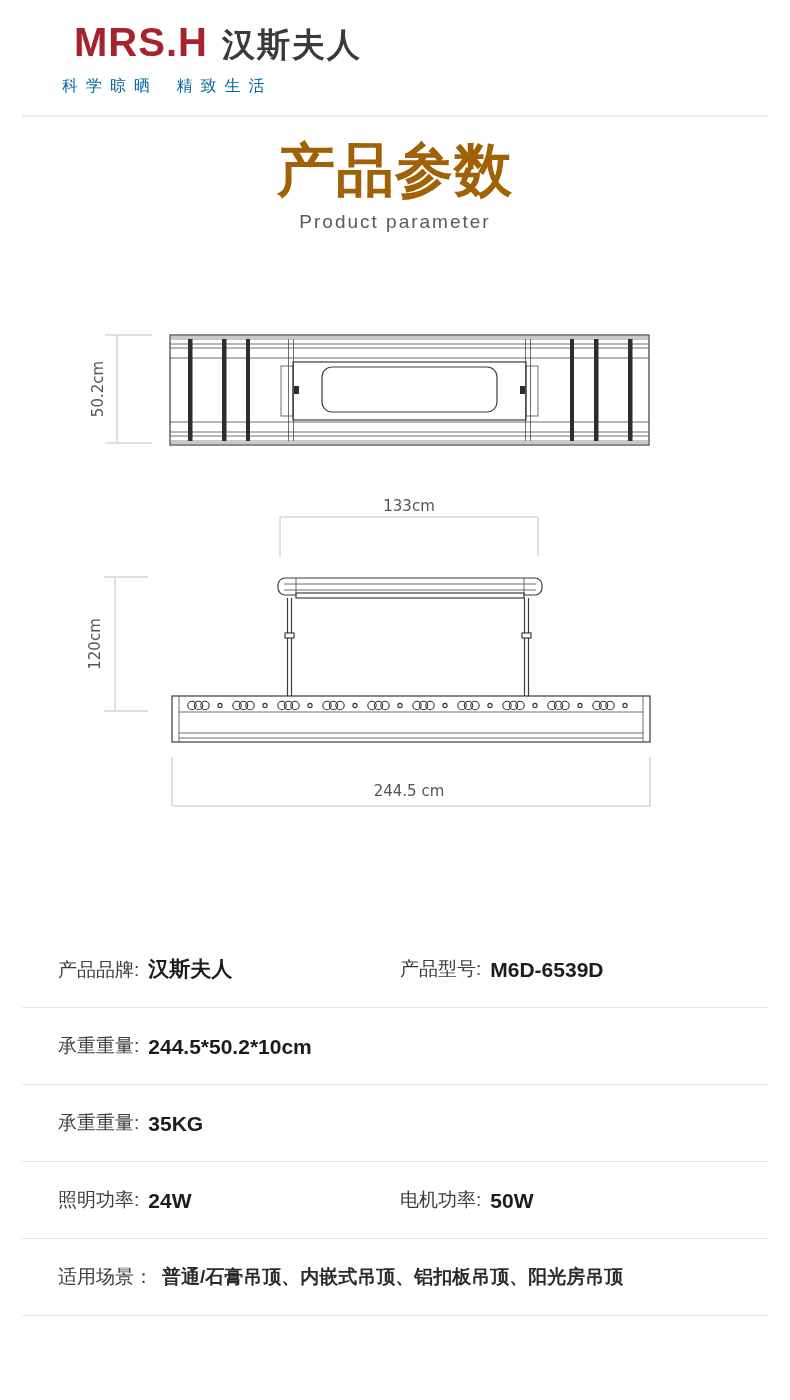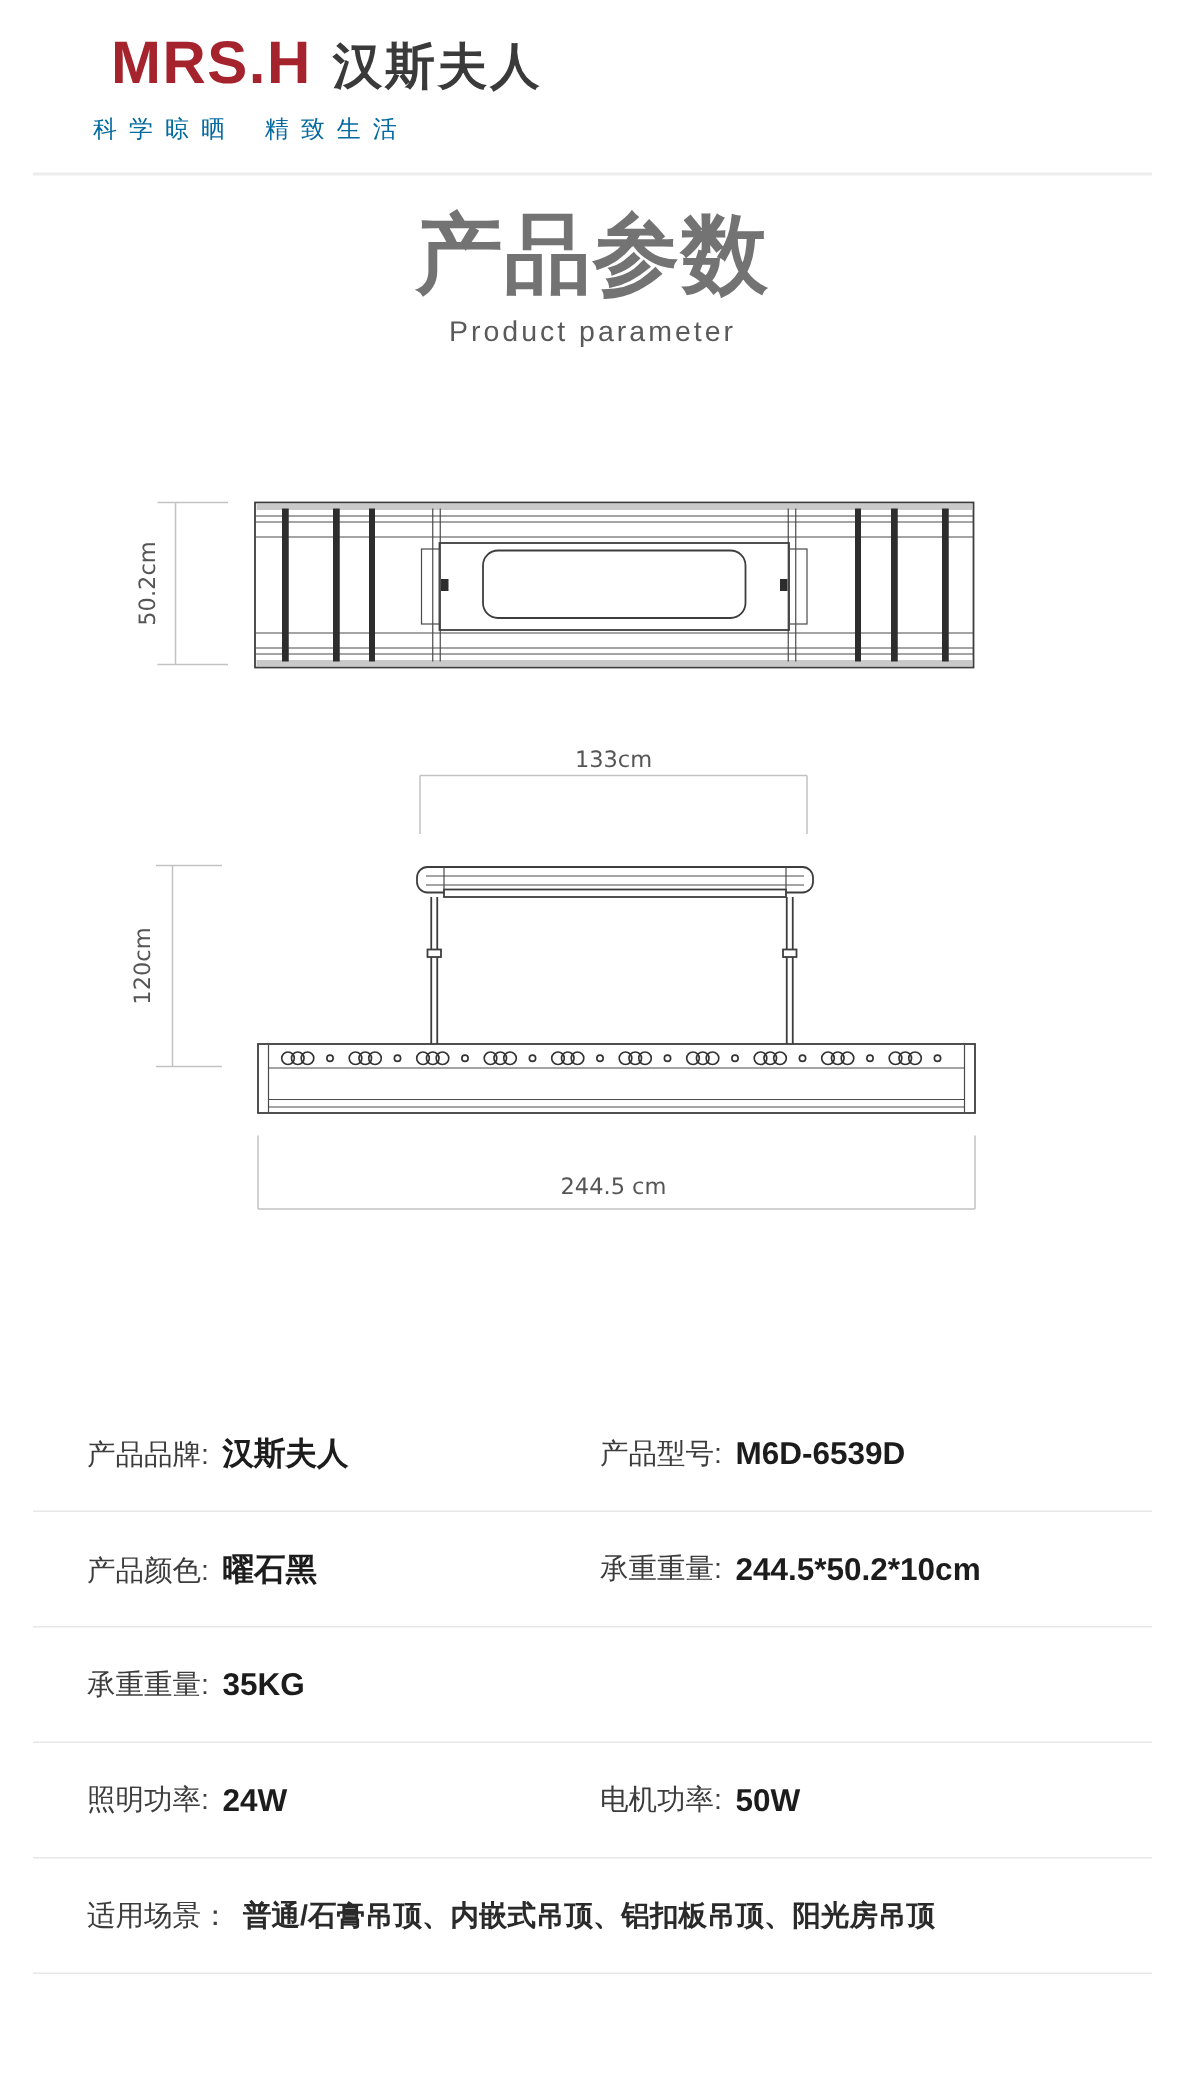--- a/index.html
+++ b/index.html
@@ -11,21 +11,21 @@
   
   .logo-block{position:absolute;top:22px;left:38px;}
   .logo-line{display:flex;align-items:baseline;gap:14px;margin-left:36px;}
   .logo-en{font-size:40px;font-weight:800;color:#a5232d;letter-spacing:1px;line-height:1;}
   .logo-cn{font-size:33px;font-weight:700;color:#3a3a3a;letter-spacing:2px;line-height:1;}
   .tagline{margin-top:14px;margin-left:24px;font-size:16px;color:#0369a1;
     letter-spacing:8px;word-spacing:6px;font-weight:500;}
   .header-divider{position:absolute;top:115px;left:22px;right:22px;height:2px;background:#ececec;}
   
   .title-block{position:absolute;top:140px;left:0;width:790px;text-align:center;}
-  .main-title{font-size:58px;font-weight:900;color:#737373;letter-spacing:1px;line-height:1.05;}
+  .main-title{font-size:58px;font-weight:900;color:#a16207;letter-spacing:1px;line-height:1.05;}
   .sub-title{margin-top:10px;font-size:19px;color:#5a5a5a;letter-spacing:2px;}
   
   .drawings-svg{position:absolute;top:318px;left:0;}
   .draw{stroke:#3d3d3d;fill:none;stroke-width:1.2;}
   .draw-thin{stroke:#4a4a4a;fill:none;stroke-width:0.8;}
   .draw-fill{fill:#ffffff;stroke:#3d3d3d;stroke-width:1.2;}
   .bar{fill:#2d2d2d;stroke:none;}
   .strip{fill:#c9c9c9;stroke:none;}
   .dim{stroke:#c2c2c2;fill:none;stroke-width:1;}
   .dim-text{fill:#555555;font-size:15px;font-family:"DejaVu Sans","Liberation Sans",sans-serif;}
@@ -200,24 +200,20 @@
       <span class="spec-label">产品品牌:</span>
       <span class="spec-value">汉斯夫人</span>
     </div>
     <div class="spec-cell">
       <span class="spec-label">产品型号:</span>
       <span class="spec-value">M6D-6539D</span>
     </div>
   </div>
   <div class="spec-row">
     <div class="spec-cell">
-      <span class="spec-label">产品颜色:</span>
-      <span class="spec-value">曜石黑</span>
-    </div>
-    <div class="spec-cell">
       <span class="spec-label">承重重量:</span>
       <span class="spec-value">244.5*50.2*10cm</span>
     </div>
   </div>
   <div class="spec-row">
     <div class="spec-cell">
       <span class="spec-label">承重重量:</span>
       <span class="spec-value">35KG</span>
     </div>
   </div>

